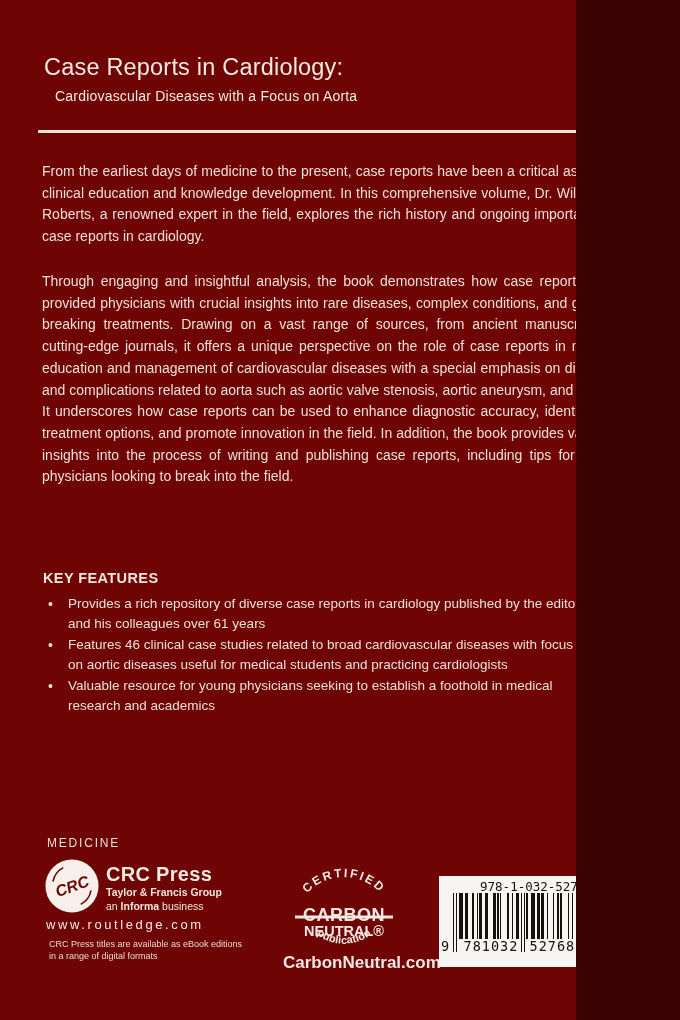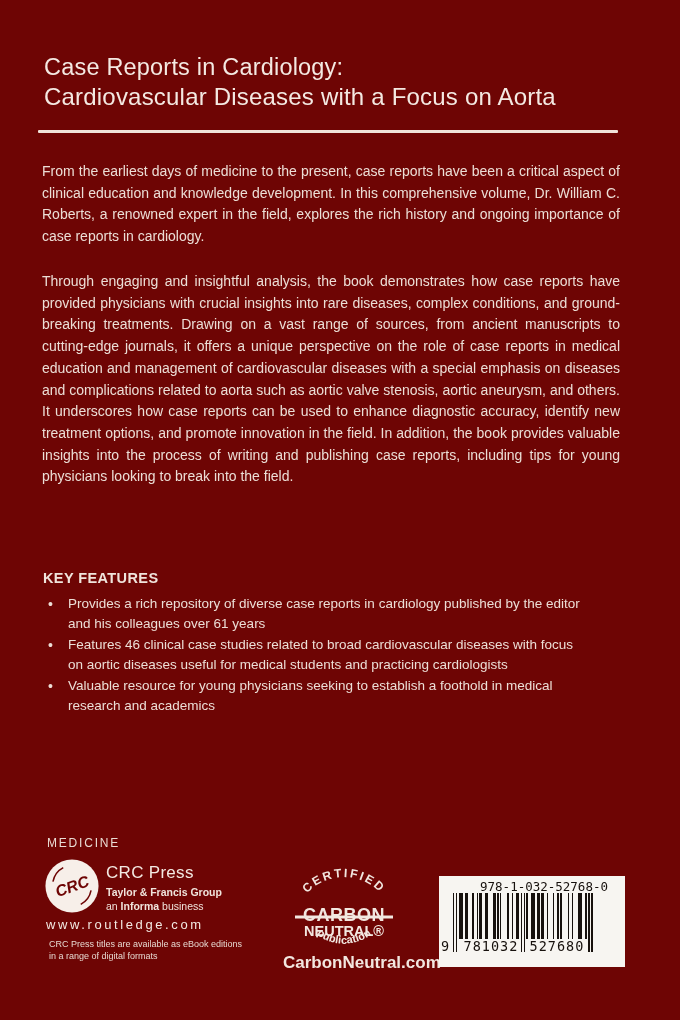--- a/index.html
+++ b/index.html
@@ -1,43 +1,43 @@
 <!DOCTYPE html>
 <html><head>
 <meta charset="utf-8">
 <style>
   html,body{margin:0;padding:0;background:#3a0202;}
   .cover{
-    position:relative; width:680px; height:1020px;
+    position:relative; width:576px; height:1020px;
     background:#6e0504;
     font-family:"Liberation Sans", sans-serif;
     color:#ecded6; overflow:hidden;
   }
   .abs{position:absolute;}
 
   
   .title-block{left:44px; top:52px;}
   .title-line1{font-size:23.5px; line-height:31px; font-weight:400; color:#f4e9e2; letter-spacing:.2px;}
-  .title-line2{font-size:24px; line-height:27px; font-weight:400; color:#f4e9e2; letter-spacing:.2px;}
+  .title-line2{font-size:14px; line-height:27px; font-weight:400; color:#f4e9e2; letter-spacing:.2px;margin-left:11px;}
   .title-rule{left:38px; top:130px; width:580px; height:3px; background:#f1e3da; border-radius:1px;}
 
   
   .para{left:42px; width:578px; text-align:justify; font-size:14px; line-height:21.7px; color:#ecded6;}
   .p1{top:161px;} .p2{top:271px;} .p3{top:504px;}
 
   .kf-heading{left:43px; top:570px; font-size:14.5px; font-weight:bold; letter-spacing:.4px; color:#f0e4dc;}
   .kf-list{left:42px; top:594px; width:548px; margin:0; padding:0; list-style:none;}
   .kf-list li{display:flex; font-size:13.5px; line-height:20.4px; color:#ecded6;}
   .kf-marker{width:26px; flex:0 0 26px; padding-left:6px; box-sizing:border-box; font-size:14px;}
   .kf-text{flex:1; width:516px;}
 
   
   .medicine{left:47px; top:836px; font-size:12px; letter-spacing:1.8px; color:#e9dcd4;}
   .crc-medallion{left:44px; top:858px; width:56px; height:56px;}
-  .pub-name{left:106px; top:863px; font-size:17px; font-weight:normal; color:#f3e9e2; letter-spacing:.3px;}
+  .pub-name{left:106px; top:863px; font-size:20px; font-weight:bold; color:#f3e9e2; letter-spacing:.3px;}
   .pub-group{left:106px; top:886px; font-size:10.5px; font-weight:bold; color:#f0e4dc;}
   .pub-informa{left:106px; top:900px; font-size:10.5px; color:#f0e4dc;}
   .pub-informa b{font-weight:bold;}
   .pub-site{left:46px; top:917px; font-size:13px; font-weight:normal; letter-spacing:2.6px; color:#f3e9e2;}
   .pub-note{left:49px; top:939px; font-size:9px; line-height:11.5px; color:#e6d8d0;}
 
   
   .carbon-badge{left:283px; top:864px; width:122px; height:88px;}
   .carbon-site{left:283px; top:953px; width:122px; text-align:center; font-size:17px; font-weight:bold; color:#f2e7e0;}
 

